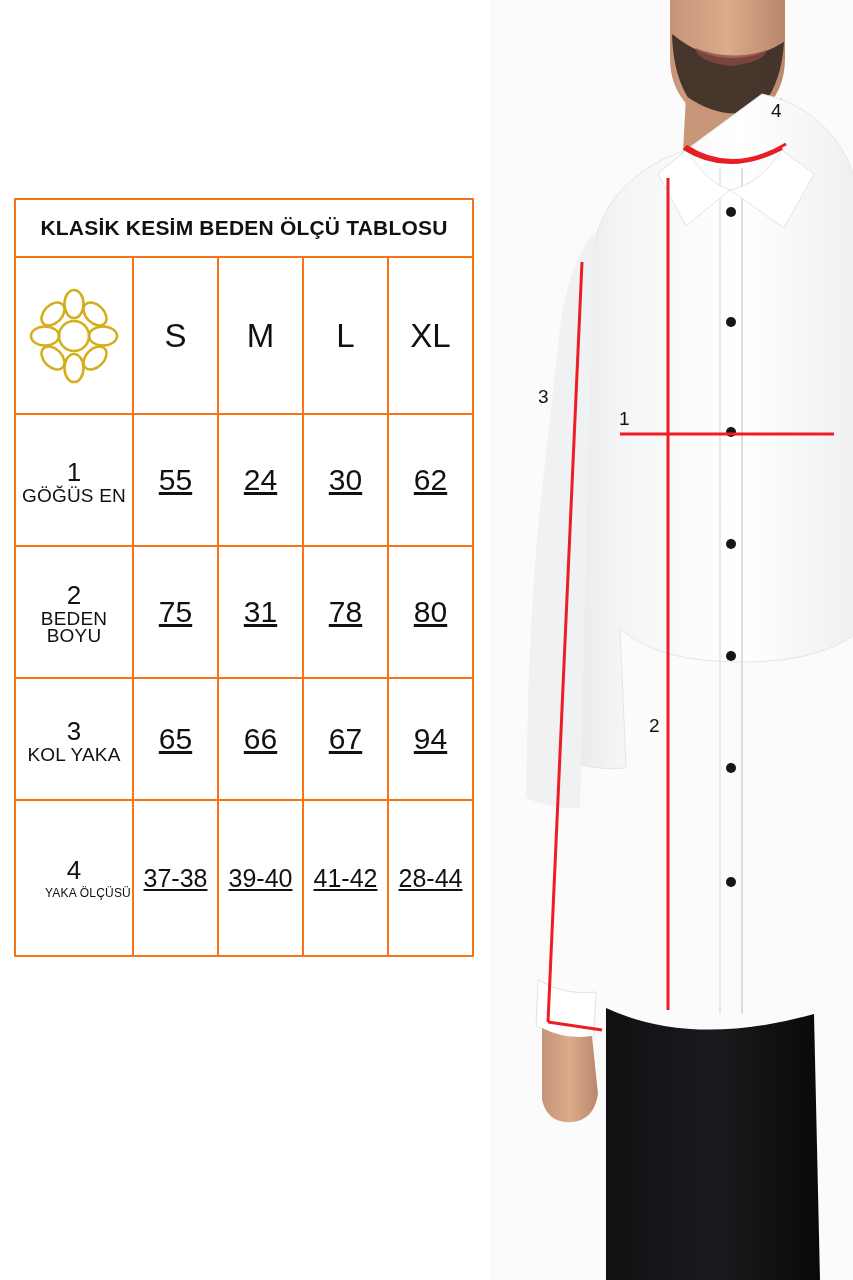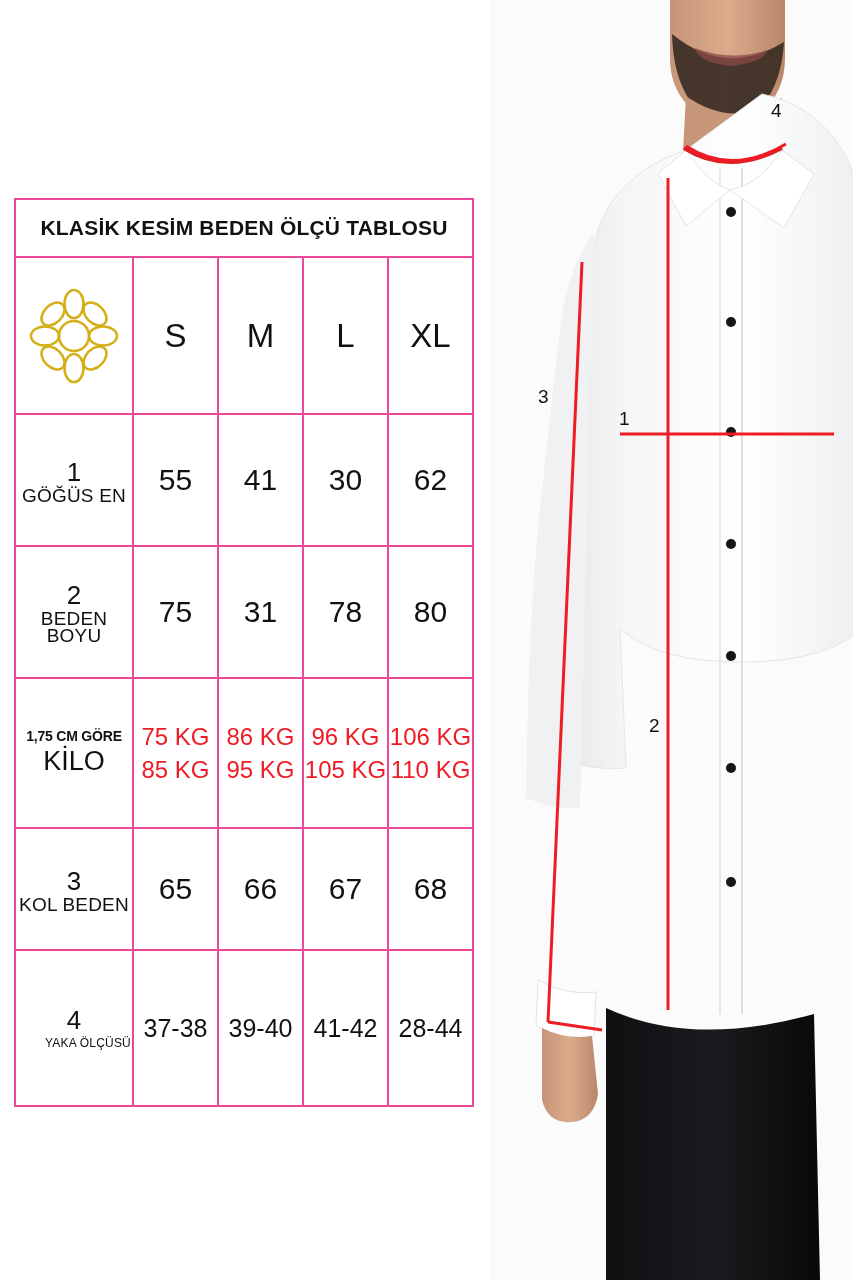--- a/index.html
+++ b/index.html
@@ -30,21 +30,21 @@
     width: 458px;
   }
 
   table.size-table {
     border-collapse: collapse;
     width: 458px;
     table-layout: fixed;
     background: #fff;
   }
   table.size-table td {
-    border: 2px solid #ec4899;
+    border: 2px solid #f97316;
     text-align: center;
     vertical-align: middle;
     padding: 0;
     color: #111;
   }
 
   .title-cell {
     height: 56px;
     font-size: 21px;
     font-weight: bold;
@@ -78,20 +78,21 @@
   }
   .label-txt.small {
     font-size: 12px;
     padding-left: 28px;
   }
 
   .val {
     font-size: 30px;
     color: #ee1c25;
     font-weight: 400;
+    text-decoration: underline;
   }
   .val.kg {
     font-size: 24px;
     line-height: 33px;
     white-space: nowrap;
   }
   .val.neck {
     font-size: 25px;
   }
 
@@ -182,68 +183,46 @@
         <td class="size-head">L</td>
         <td class="size-head">XL</td>
       </tr>
 
       <tr class="row-h1">
         <td class="label-cell">
           <div class="label-num">1</div>
           <div class="label-txt">GÖĞÜS EN</div>
         </td>
         <td class="val">55</td>
-        <td class="val">41</td>
+        <td class="val">24</td>
         <td class="val">30</td>
         <td class="val">62</td>
       </tr>
 
       <tr class="row-h2">
         <td class="label-cell">
           <div class="label-num">2</div>
           <div class="label-txt">BEDEN BOYU</div>
         </td>
         <td class="val">75</td>
         <td class="val">31</td>
         <td class="val">78</td>
         <td class="val">80</td>
       </tr>
 
-      <tr class="row-h3">
-        <td class="label-cell">
-          <div class="kilo-label-top">1,75 CM GÖRE</div>
-          <div class="kilo-label-main">KİLO</div>
-        </td>
-        <td>
-          <div class="val kg">75 KG</div>
-          <div class="val kg">85 KG</div>
-        </td>
-        <td>
-          <div class="val kg">86 KG</div>
-          <div class="val kg">95 KG</div>
-        </td>
-        <td>
-          <div class="val kg">96 KG</div>
-          <div class="val kg">105 KG</div>
-        </td>
-        <td>
-          <div class="val kg">106 KG</div>
-          <div class="val kg">110 KG</div>
-        </td>
-      </tr>
 
       <tr class="row-h4">
         <td class="label-cell">
           <div class="label-num">3</div>
-          <div class="label-txt">KOL BEDEN</div>
+          <div class="label-txt">KOL YAKA</div>
         </td>
         <td class="val">65</td>
         <td class="val">66</td>
         <td class="val">67</td>
-        <td class="val">68</td>
+        <td class="val">94</td>
       </tr>
 
       <tr class="row-h5">
         <td class="label-cell">
           <div class="label-num">4</div>
           <div class="label-txt small">YAKA ÖLÇÜSÜ</div>
         </td>
         <td class="val neck">37-38</td>
         <td class="val neck">39-40</td>
         <td class="val neck">41-42</td>

